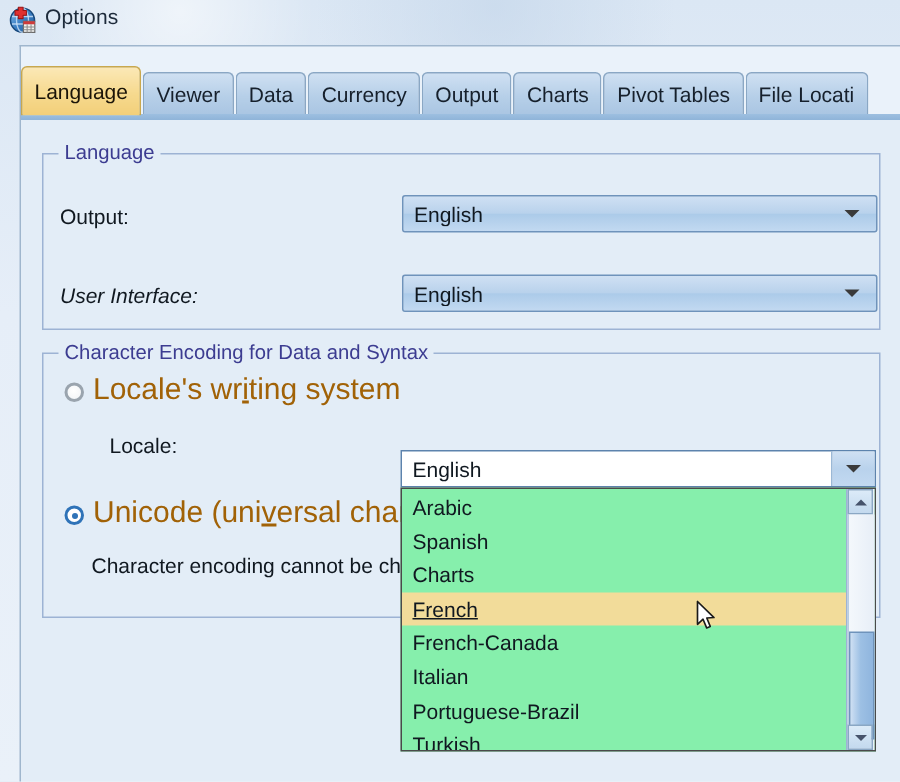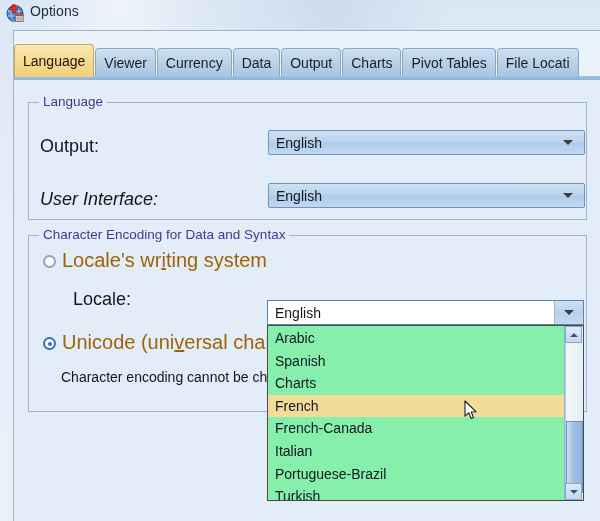--- a/index.html
+++ b/index.html
@@ -99,21 +99,21 @@
     color: #3c3c91;
     white-space: nowrap;
   }
 
   #group-language { left: 14px; top: 22px; width: 557px; height: 116px; }
   #group-encoding { left: 14px; top: 155px; width: 557px; height: 175px; }
 
   
   .field-label {
     position: absolute;
-    font-size: 18px; color: #101820;
+    font-size: 14px; color: #101820;
     white-space: nowrap;
   }
   .mn { text-decoration: underline; text-underline-offset: 1px; }
 
   
   .combo-closed {
     position: absolute;
     height: 25px;
     box-sizing: border-box;
     border: 1px solid #6f93bb;
@@ -171,20 +171,21 @@
   .dd-item {
     height: 22.6px;
     line-height: 22.6px;
     padding-left: 7px;
     font-size: 14px;
     color: #101820;
     white-space: nowrap;
   }
   .dd-item.highlighted {
     background: #f2dc9a;
+    text-decoration: underline;
   }
 
   
   #dd-scrollbar {
     width: 18px;
     background: #eaf1f9;
     border-left: 1px solid #9db3d4;
     position: relative;
   }
   .sb-btn {
@@ -293,24 +294,24 @@
 </div>
 
 <div id="tabstrip">
   <div class="tab selected">
       <span>Language</span>
     </div>
   <div class="tab">
       <span>Viewer</span>
     </div>
   <div class="tab">
+      <span>Data</span>
+    </div>
+  <div class="tab">
       <span>Currency</span>
-    </div>
-  <div class="tab">
-      <span>Data</span>
     </div>
   <div class="tab">
       <span>Output</span>
     </div>
   <div class="tab">
       <span>Charts</span>
     </div>
   <div class="tab">
       <span>Pivot Tables</span>
     </div>

